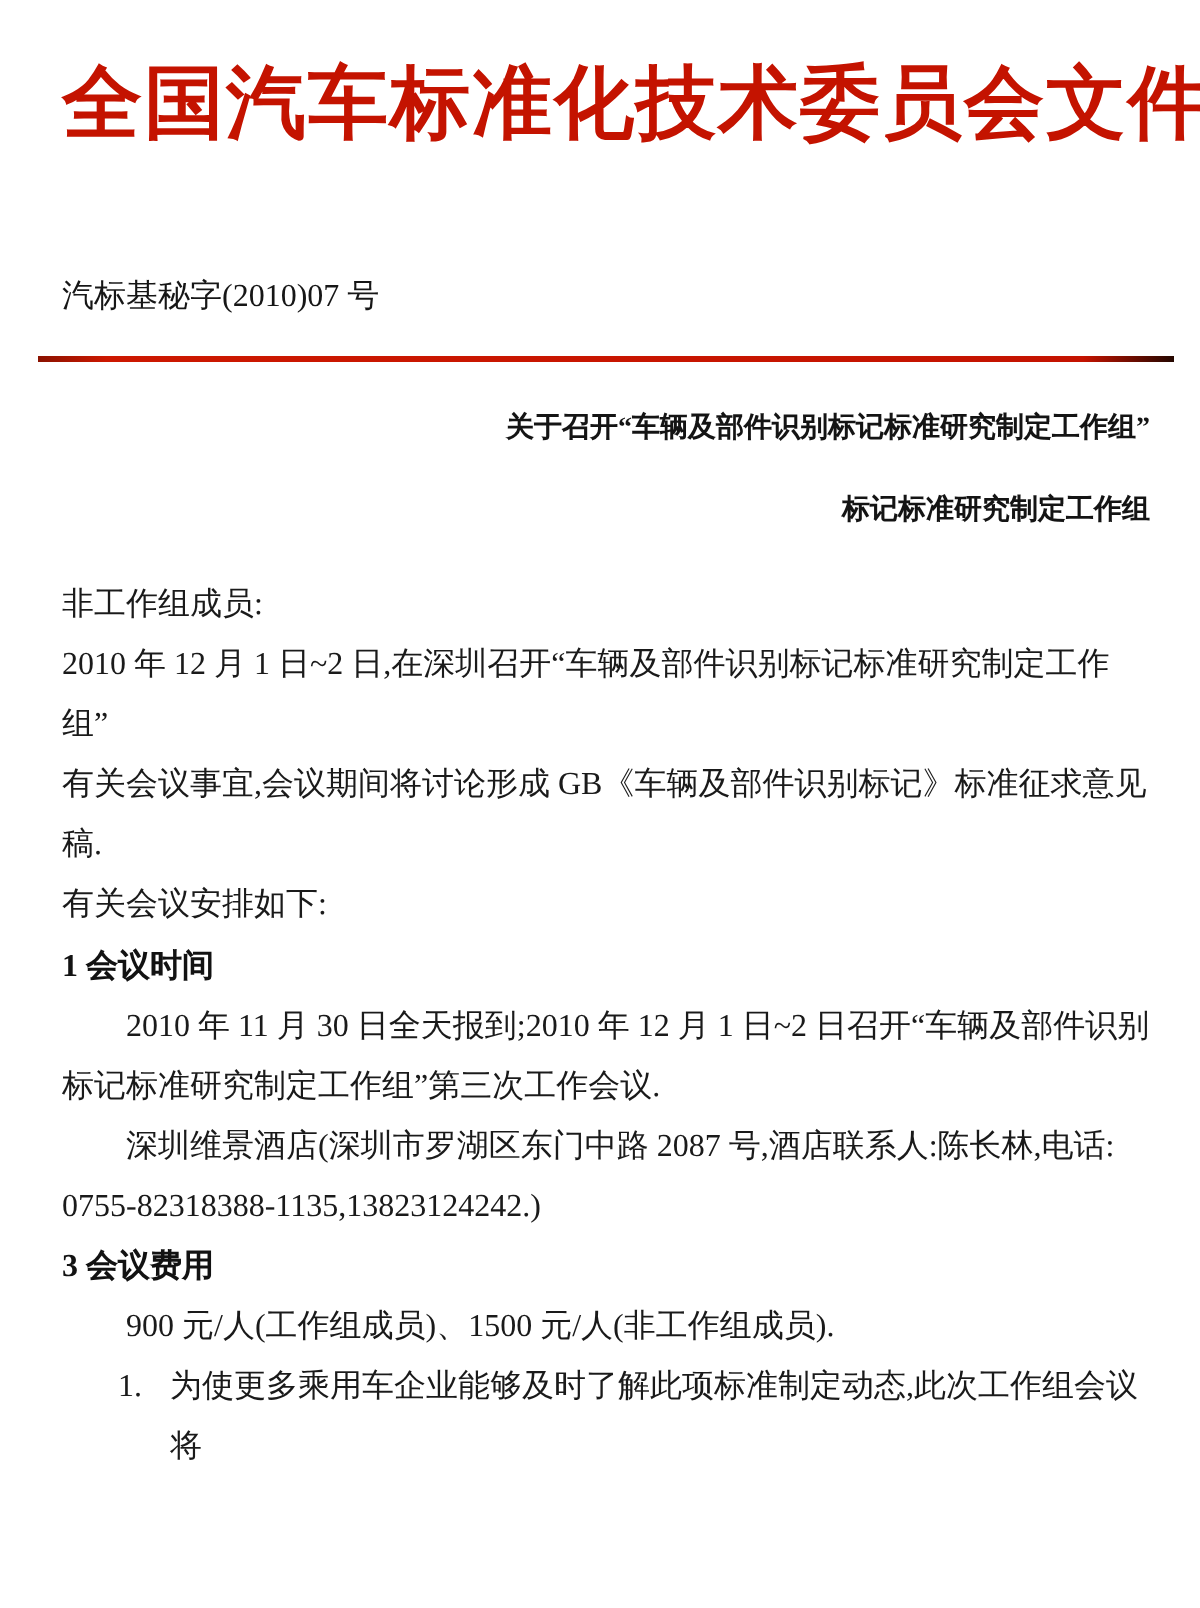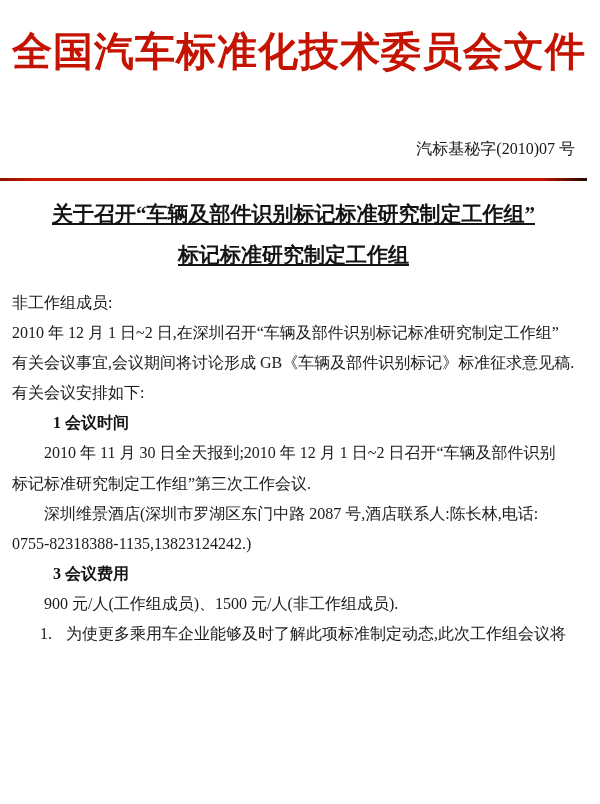--- a/index.html
+++ b/index.html
@@ -8,66 +8,64 @@
     height: 804px;
     background: #ffffff;
     font-family: "Liberation Serif", "DejaVu Serif", serif;
     color: #1c1c1c;
     overflow: hidden;
   }
   .page {
     box-sizing: border-box;
     width: 600px;
     height: 584px;
-    padding: 28px 25px 0 12px;
+    padding: 28px 25px 0 31px;
   }
   .header-title {
     text-align: center;
     font-size: 40px;
     line-height: 48px;
     font-weight: bold;
     color: #c41300;
     letter-spacing: 1px;
     white-space: nowrap;
   }
   .doc-number {
     margin-top: 62px;
-    text-align: right;
+    text-align: left;
     font-size: 16px;
     line-height: 22px;
     color: #161616;
     white-space: pre-wrap;
   }
   .divider {
     height: 3px;
     margin: 18px -12px 0 -12px;
     background: linear-gradient(90deg, #8a1200 0%, #cc1800 6%, #c41300 92%, #240700 100%);
   }
   .subject {
     margin-top: 13px;
-    text-align: center;
+    text-align: right;
     font-weight: bold;
-    font-size: 21px;
+    font-size: 14px;
     line-height: 41px;
     color: #141414;
-    text-decoration: underline;
   }
   .subject .line { white-space: pre-wrap; }
   .body-text {
     margin-top: 12px;
     font-size: 16px;
     line-height: 30.1px;
     color: #1a1a1a;
   }
   .line { white-space: pre-wrap; }
   .sec-heading {
     font-weight: bold;
     white-space: pre-wrap;
     color: #121212;
-    margin-left: 41px;
   }
   .list-item { padding-left: 28px; }
   .item-first { display: flex; }
   .item-num { width: 26px; flex: none; white-space: pre; }
 </style>
 </head>
 <body>
 
 <div class="page">
 

